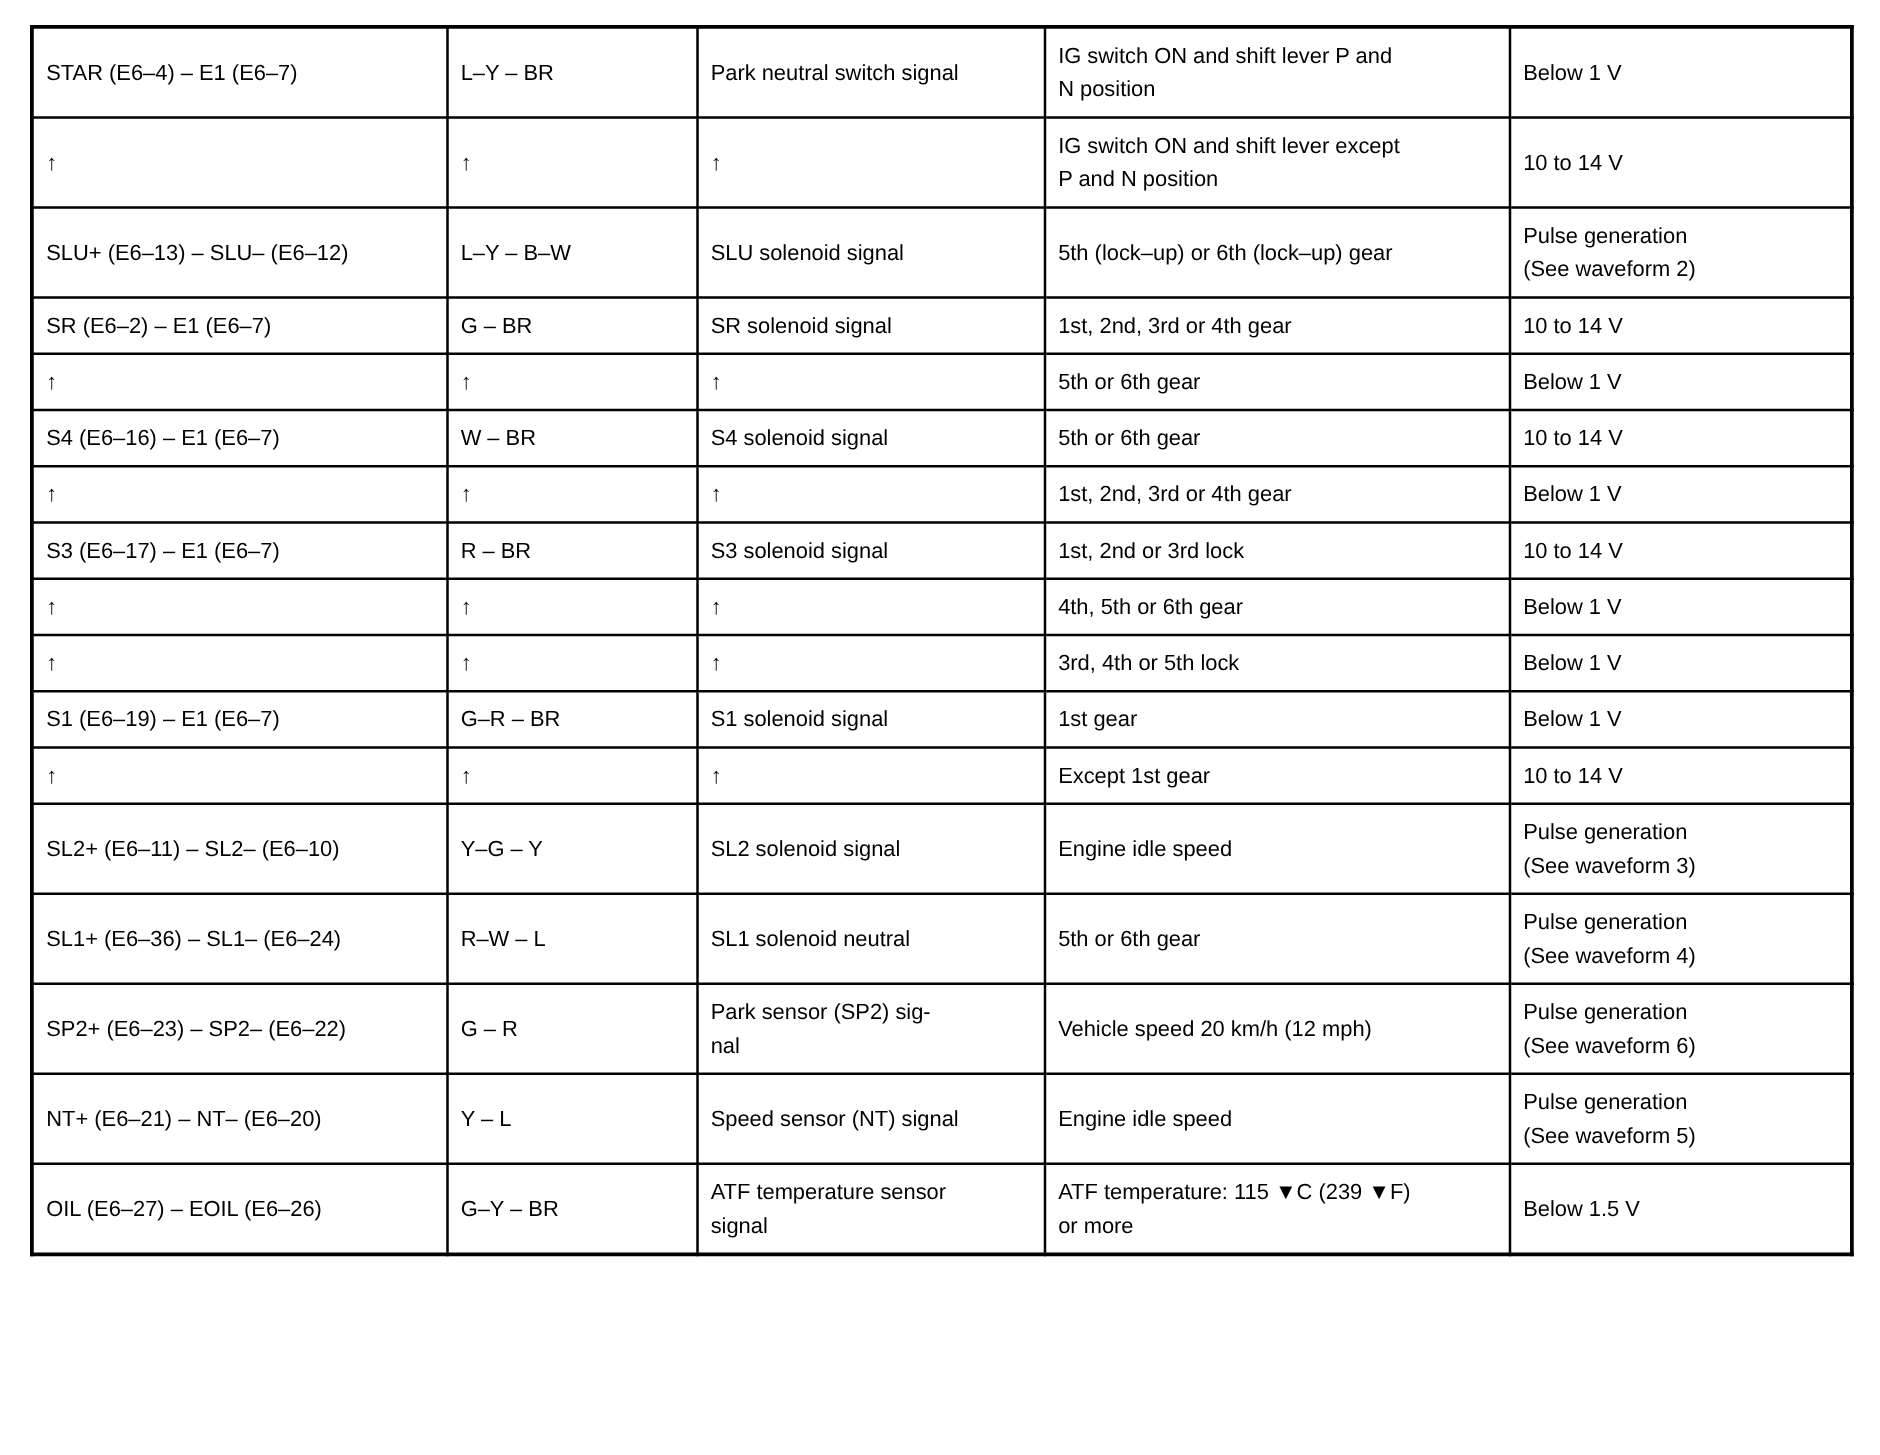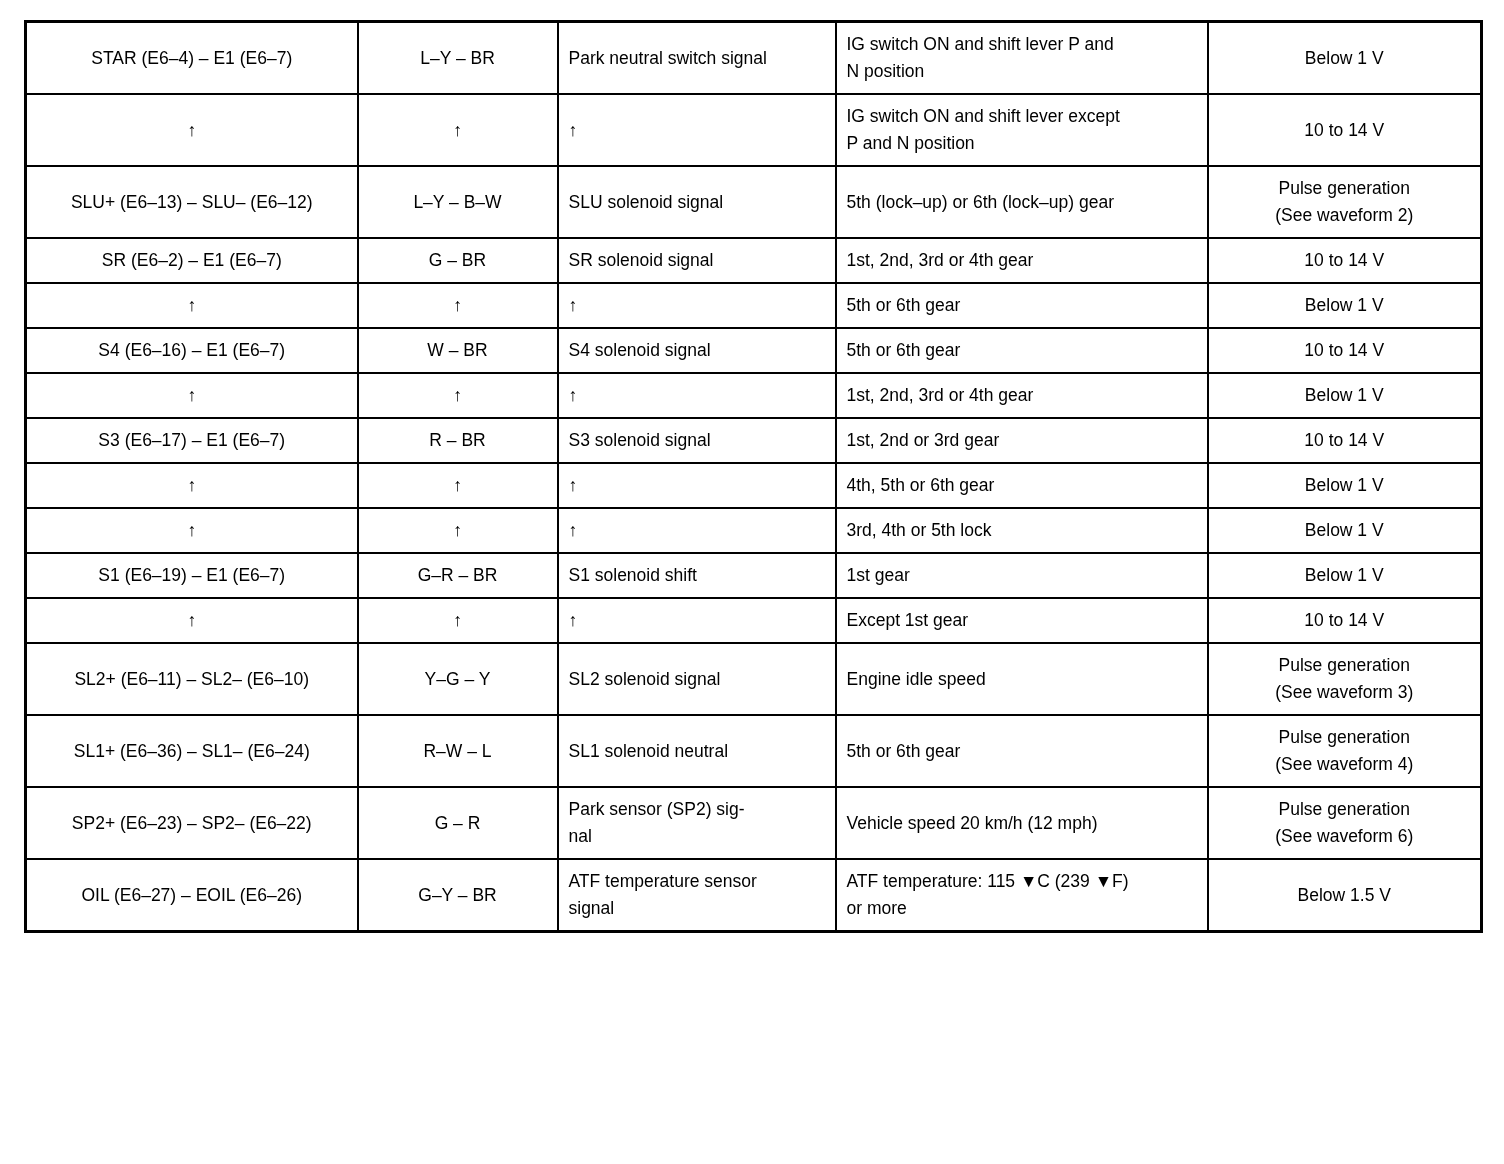--- a/index.html
+++ b/index.html
@@ -23,21 +23,21 @@
   }
   table.signal-table td {
     border: 2px solid #000000;
     font-size: 17.5px;
     line-height: 27px;
     padding: 8px 10px;
     vertical-align: middle;
     white-space: pre-line;
     overflow: hidden;
   }
-  td.c1, td.c2, td.c5 { text-align: center; }
+  td.c1, td.c2, td.c5 { text-align: left; }
   td.c3, td.c4 { text-align: left; }
 </style>
 </head>
 <body>
 
 <table class="signal-table">
   <colgroup>
     <col style="width:332px">
     <col style="width:200px">
     <col style="width:278px">
@@ -94,41 +94,41 @@
         <td class="c1">↑</td>
         <td class="c2">↑</td>
         <td class="c3">↑</td>
         <td class="c4">1st, 2nd, 3rd or 4th gear</td>
         <td class="c5">Below 1 V</td>
       </tr>
       <tr>
         <td class="c1">S3 (E6–17) – E1 (E6–7)</td>
         <td class="c2">R – BR</td>
         <td class="c3">S3 solenoid signal</td>
-        <td class="c4">1st, 2nd or 3rd gear</td>
+        <td class="c4">1st, 2nd or 3rd lock</td>
         <td class="c5">10 to 14 V</td>
       </tr>
       <tr>
         <td class="c1">↑</td>
         <td class="c2">↑</td>
         <td class="c3">↑</td>
         <td class="c4">4th, 5th or 6th gear</td>
         <td class="c5">Below 1 V</td>
       </tr>
       <tr>
         <td class="c1">↑</td>
         <td class="c2">↑</td>
         <td class="c3">↑</td>
         <td class="c4">3rd, 4th or 5th lock</td>
         <td class="c5">Below 1 V</td>
       </tr>
       <tr>
         <td class="c1">S1 (E6–19) – E1 (E6–7)</td>
         <td class="c2">G–R – BR</td>
-        <td class="c3">S1 solenoid shift</td>
+        <td class="c3">S1 solenoid signal</td>
         <td class="c4">1st gear</td>
         <td class="c5">Below 1 V</td>
       </tr>
       <tr>
         <td class="c1">↑</td>
         <td class="c2">↑</td>
         <td class="c3">↑</td>
         <td class="c4">Except 1st gear</td>
         <td class="c5">10 to 14 V</td>
       </tr>
@@ -151,20 +151,28 @@
       <tr>
         <td class="c1">SP2+ (E6–23) – SP2– (E6–22)</td>
         <td class="c2">G – R</td>
         <td class="c3">Park sensor (SP2) sig-
 nal</td>
         <td class="c4">Vehicle speed 20 km/h (12 mph)</td>
         <td class="c5">Pulse generation
 (See waveform 6)</td>
       </tr>
       <tr>
+        <td class="c1">NT+ (E6–21) – NT– (E6–20)</td>
+        <td class="c2">Y – L</td>
+        <td class="c3">Speed sensor (NT) signal</td>
+        <td class="c4">Engine idle speed</td>
+        <td class="c5">Pulse generation
+(See waveform 5)</td>
+      </tr>
+      <tr>
         <td class="c1">OIL (E6–27) – EOIL (E6–26)</td>
         <td class="c2">G–Y – BR</td>
         <td class="c3">ATF temperature sensor
 signal</td>
         <td class="c4">ATF temperature: 115 ▼C (239 ▼F)
 or more</td>
         <td class="c5">Below 1.5 V</td>
       </tr>
     </tbody>
 </table>

